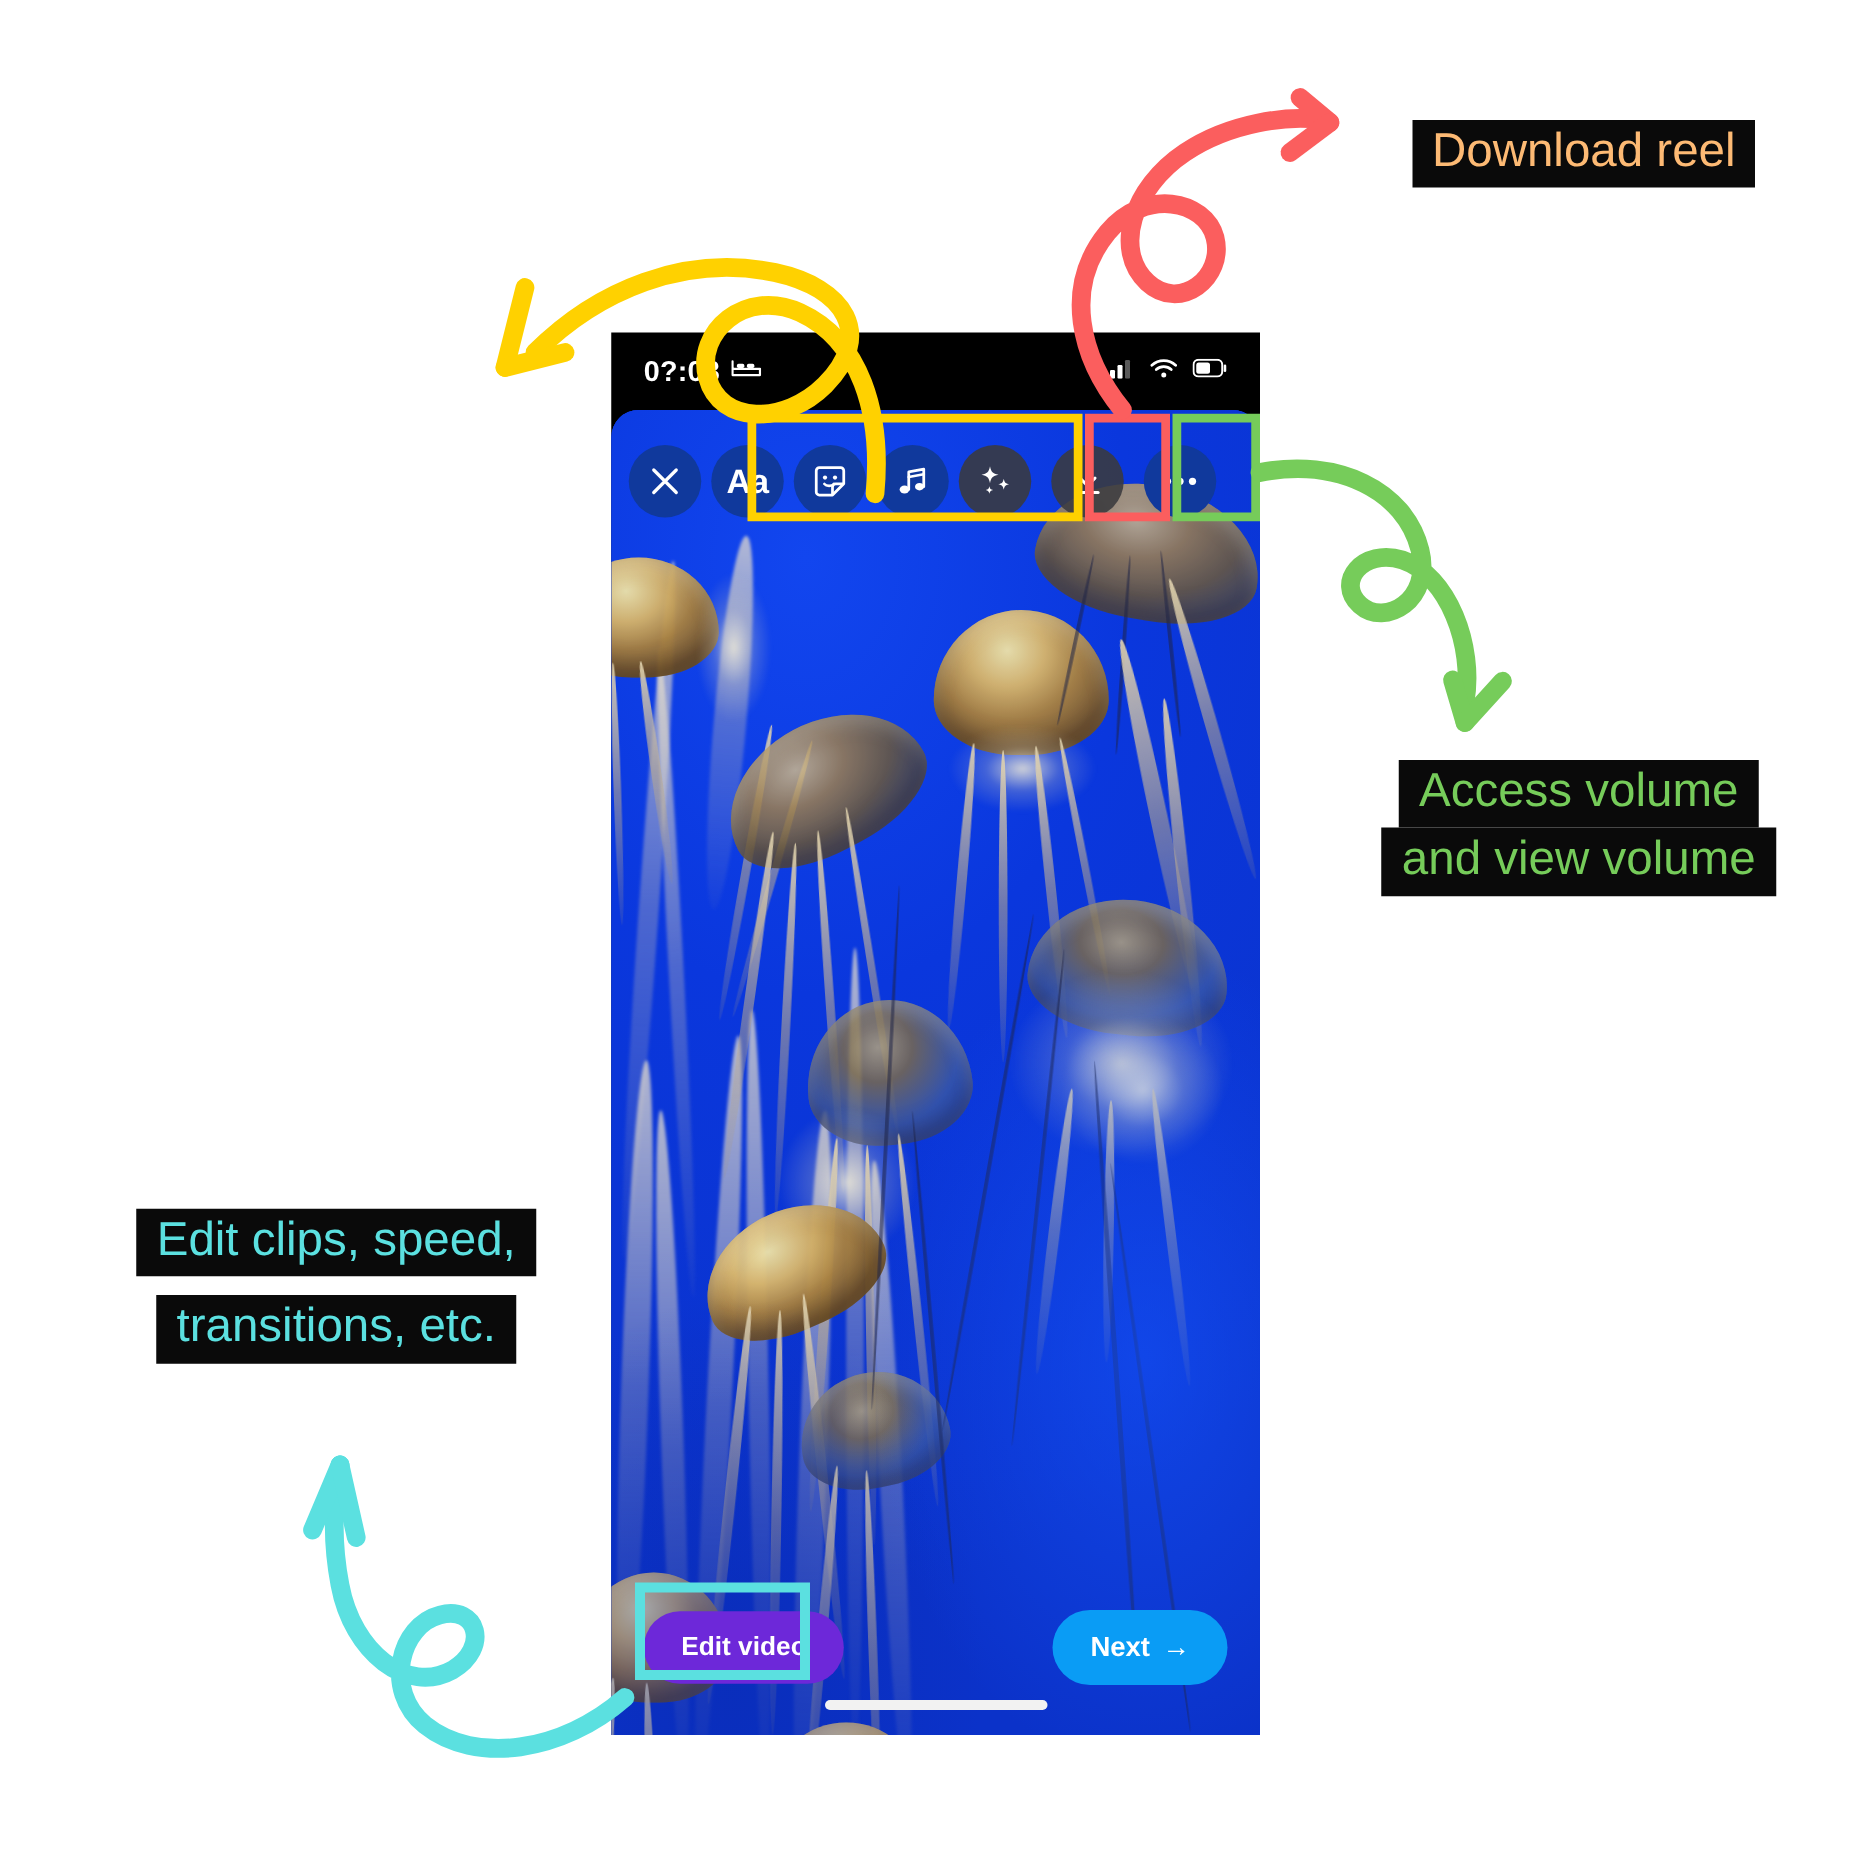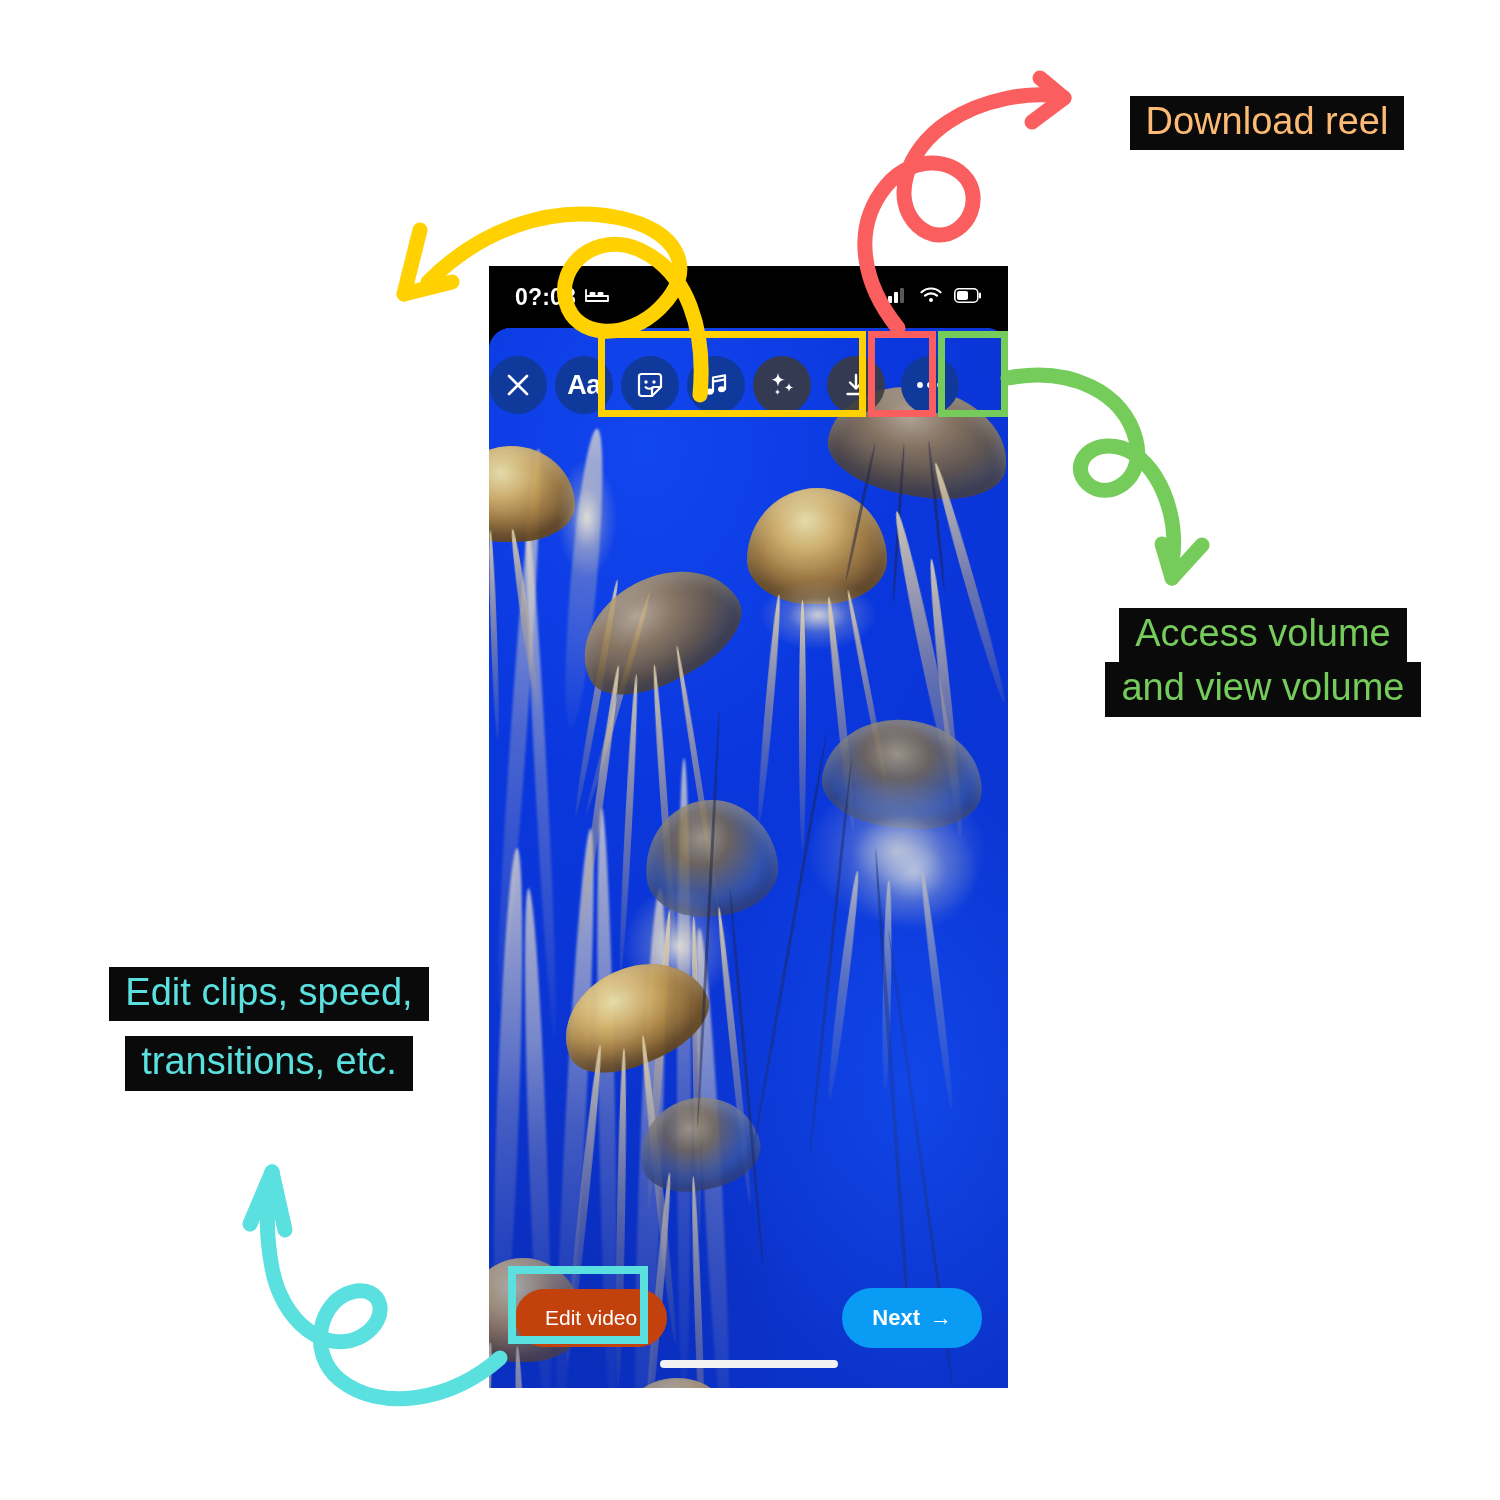--- a/index.html
+++ b/index.html
@@ -98,45 +98,45 @@
     border-radius: 50%;
     background: radial-gradient(closest-side, rgba(240,235,215,.85), rgba(225,216,190,.25), rgba(255,255,255,0));
     filter: blur(1.5px);
   }
 
   
   #top-toolbar {
     position: absolute; left: 0; top: 18px;
     width: 100%; height: 78px;
     display: flex; align-items: center;
-    padding-right: 6px;
+    padding-left: 14px; padding-right: 6px;
     gap: 8px;
   }
   .circ-btn {
     width: 58px; height: 58px; border-radius: 50%;
     display: flex; align-items: center; justify-content: center;
     flex: none;
   }
   .circ-blue { background: #10399c; }
   .circ-dark { background: rgba(58,58,62,.88); }
   #tool-group { display: flex; align-items: center; gap: 8px; }
   .aa-label { color:#fff; font-size: 27px; font-weight: 600; letter-spacing: -0.5px; }
 
   
   #bottom-bar {
     position: absolute; left: 0; bottom: 0;
     width: 100%; height: 140px;
     display: flex; align-items: center;
     padding: 0 26px;
   }
   #edit-video-btn {
-    background: #c2410c; color: #ffffff;
+    background: #6d28d9; color: #ffffff;
     border-radius: 34px;
     padding: 17px 30px;
-    font-size: 21px; font-weight: 400;
+    font-size: 21px; font-weight: 700;
     white-space: nowrap;
   }
   #next-btn {
     margin-left: auto;
     background: #0a9cf5; color: #ffffff;
     border-radius: 34px;
     padding: 17px 30px;
     font-size: 22px; font-weight: 700;
     display: flex; align-items: center; gap: 10px;
     white-space: nowrap;

